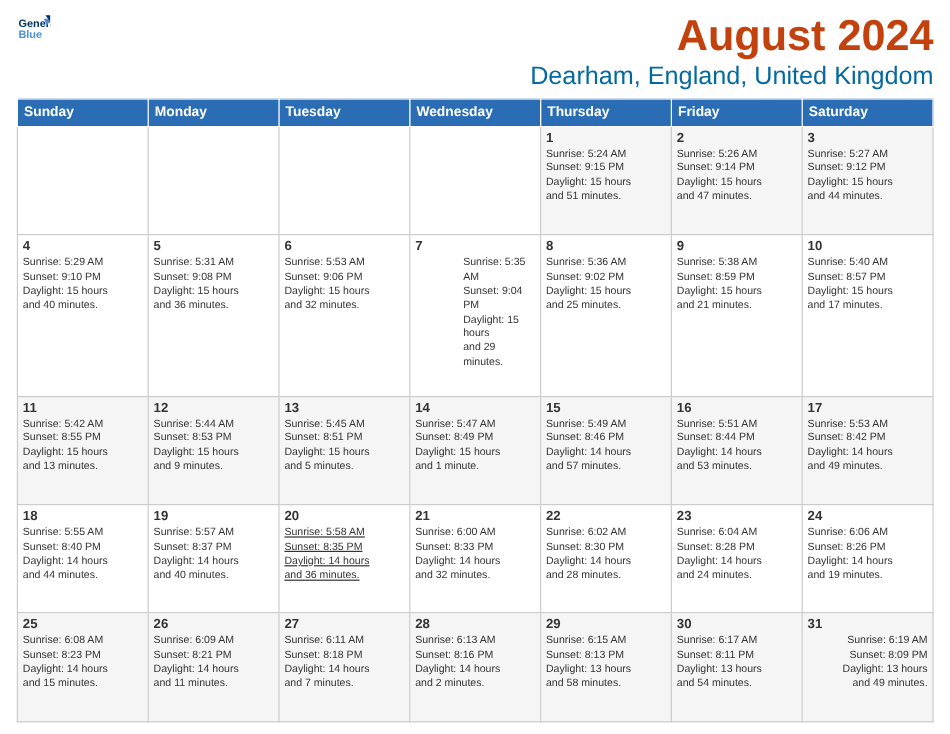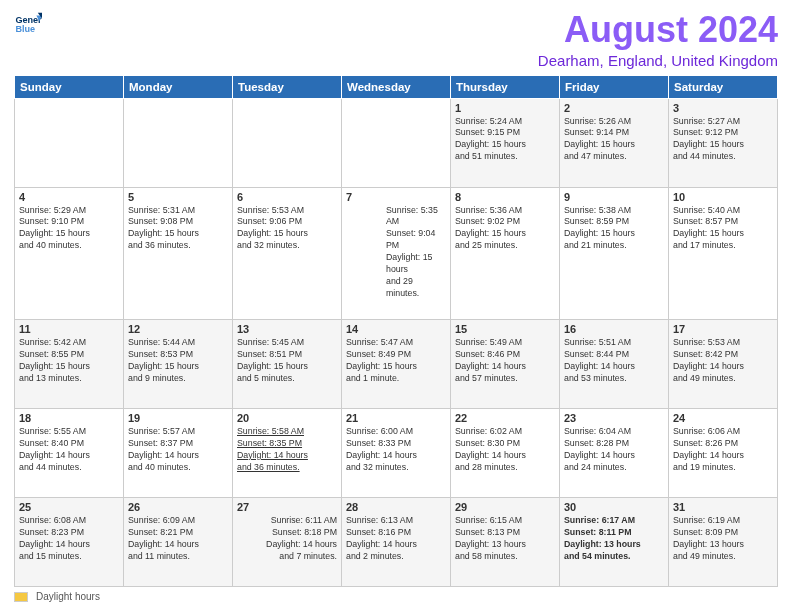--- a/index.html
+++ b/index.html
@@ -31,26 +31,26 @@
     .logo-icon {
       width: 28px;
       height: 28px;
     }
     .title-block {
       text-align: right;
     }
     .main-title {
       font-size: 36px;
       font-weight: bold;
-      color: #8b5cf6;
+      color: #c2410c;
       line-height: 1.1;
     }
     .subtitle {
-      font-size: 15px;
-      color: #6d28d9;
+      font-size: 21px;
+      color: #0369a1;
       margin-top: 2px;
     }
     .calendar {
       flex: 1;
       border-collapse: collapse;
       width: 100%;
       table-layout: fixed;
     }
     .calendar thead tr th {
       background: #2a6db5;
@@ -329,54 +329,50 @@
           </td>
           <td>
             <span class="day-number">26</span>
             <div class="day-info" style="white-space: pre-line;">Sunrise: 6:09 AM
 Sunset: 8:21 PM
 Daylight: 14 hours
 and 11 minutes.</div>
           </td>
           <td>
             <span class="day-number">27</span>
-            <div class="day-info" style="white-space: pre-line; text-align: right;">Sunrise: 6:11 AM
+            <div class="day-info" style="white-space: pre-line;">Sunrise: 6:11 AM
 Sunset: 8:18 PM
 Daylight: 14 hours
 and 7 minutes.</div>
           </td>
           <td>
             <span class="day-number">28</span>
             <div class="day-info" style="white-space: pre-line;">Sunrise: 6:13 AM
 Sunset: 8:16 PM
 Daylight: 14 hours
 and 2 minutes.</div>
           </td>
           <td>
             <span class="day-number">29</span>
             <div class="day-info" style="white-space: pre-line;">Sunrise: 6:15 AM
 Sunset: 8:13 PM
 Daylight: 13 hours
 and 58 minutes.</div>
           </td>
           <td>
             <span class="day-number">30</span>
-            <div class="day-info" style="white-space: pre-line; font-weight: bold;">Sunrise: 6:17 AM
+            <div class="day-info" style="white-space: pre-line;">Sunrise: 6:17 AM
 Sunset: 8:11 PM
 Daylight: 13 hours
 and 54 minutes.</div>
           </td>
           <td>
             <span class="day-number">31</span>
-            <div class="day-info" style="white-space: pre-line;">Sunrise: 6:19 AM
+            <div class="day-info" style="white-space: pre-line; text-align: right;">Sunrise: 6:19 AM
 Sunset: 8:09 PM
 Daylight: 13 hours
 and 49 minutes.</div>
           </td>
         </tr>
       </tbody>
   </table>
 
-  <div class="footer">
-    <span class="legend-box"></span>
-    <span>Daylight hours</span>
-  </div>
 </div>
 
 </body></html>

